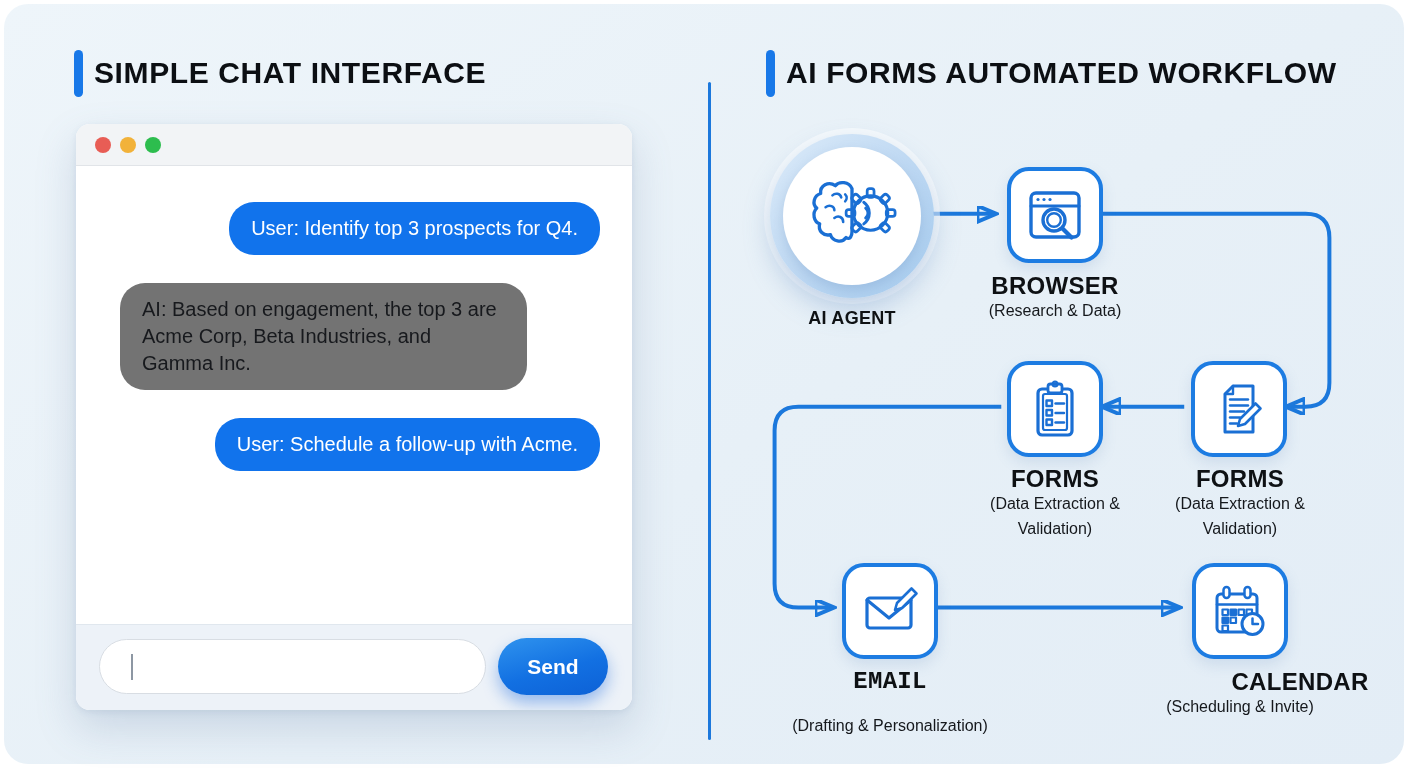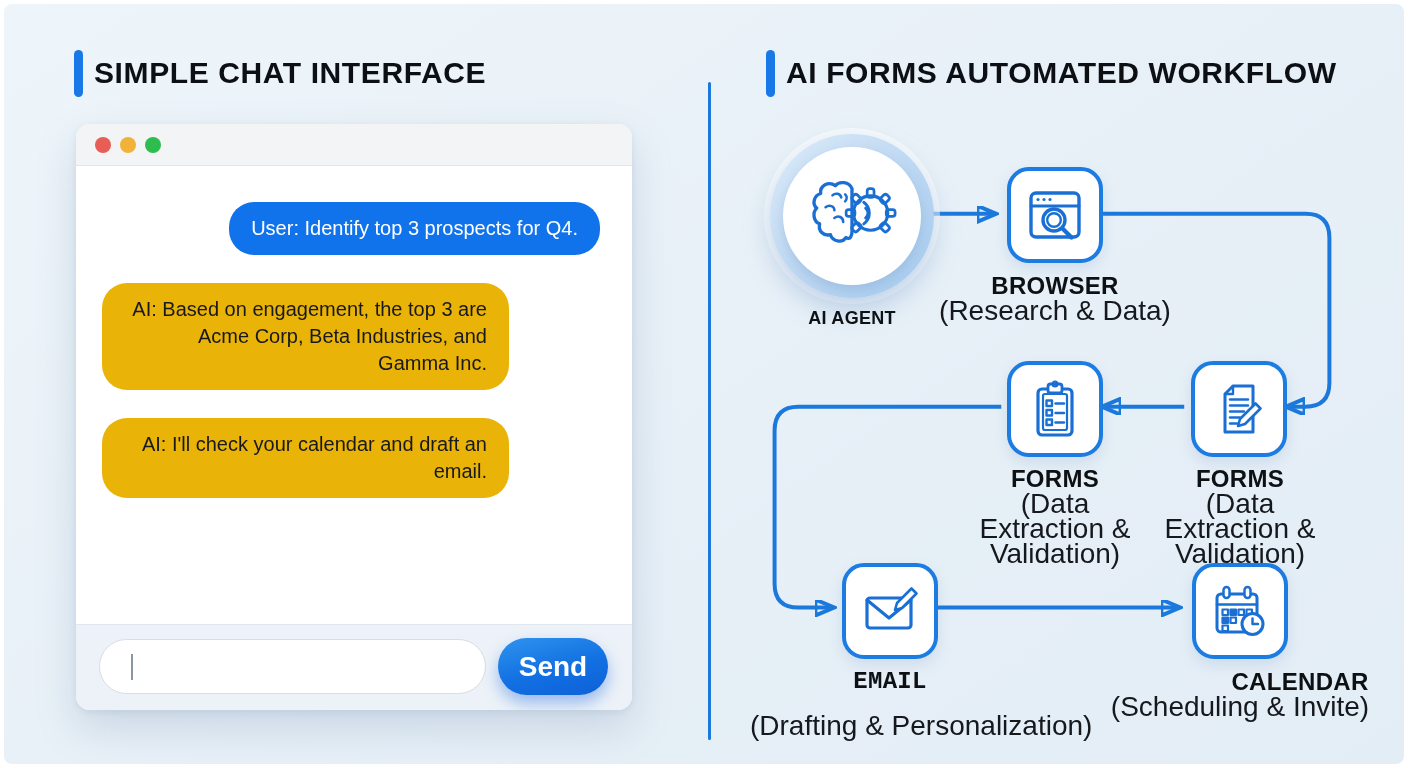--- a/index.html
+++ b/index.html
@@ -1,21 +1,21 @@
 <!DOCTYPE html>
 <html><head>
 <meta charset="utf-8">
 <style>
   * { margin: 0; padding: 0; box-sizing: border-box; }
   html, body { background: #ffffff; font-family: "Liberation Sans", sans-serif; }
   #stage {
     position: relative; width: 1408px; height: 768px; background: #ffffff; overflow: hidden;
   }
   #canvas {
-    position: absolute; inset: 4px; border-radius: 8px;
+    position: absolute; inset: 4px; border-radius: 24px;
     background: linear-gradient(145deg, #eef5fa 0%, #e7f0f7 55%, #e3edf6 100%);
   }
   
   .accent-bar {
     position: absolute; width: 9px; height: 47px; border-radius: 5px; background: #1878e8;
   }
   .section-title {
     position: absolute; font-size: 30px; font-weight: bold; color: #0c0f13;
     letter-spacing: 0.6px; white-space: nowrap;
   }
@@ -28,50 +28,50 @@
   }
   #chat-titlebar {
     position: absolute; left: 0; top: 0; right: 0; height: 42px;
     background: #f2f4f6; border-bottom: 1px solid #e1e4e8;
     display: flex; align-items: center; padding-left: 19px; gap: 9px;
   }
   .traffic-dot { width: 16px; height: 16px; border-radius: 50%; }
   #chat-messages {
     position: absolute; left: 0; top: 42px; right: 0; height: 458px;
     display: flex; flex-direction: column; gap: 28px;
-    padding: 36px 32px 0 26px;
+    padding: 36px 32px 0 44px;
   }
   .bubble {
     font-size: 20px; line-height: 27px; padding: 13px 22px; border-radius: 25px;
   }
   .bubble.user {
     align-self: flex-end; background: #1173ec; color: #ffffff; white-space: nowrap;
   }
   .bubble.ai {
-    align-self: flex-start; background: #eab308; color: #17191d; max-width: 407px; text-align: right;
+    align-self: flex-start; background: #737373; color: #17191d; max-width: 407px;
   }
   #chat-footer {
     position: absolute; left: 0; bottom: 0; right: 0; height: 86px;
     background: #edf2f8; border-top: 1px solid #e0e7ee;
   }
   #message-input {
     position: absolute; left: 23px; top: 14px; width: 387px; height: 55px;
     background: #ffffff; border: 1.5px solid #d8dde3; border-radius: 28px;
     font-size: 20px; color: #2a2e33; padding: 0 20px 0 32px; outline: none;
     font-family: "Liberation Sans", sans-serif;
   }
   #input-caret {
     position: absolute; left: 55px; top: 29px; width: 2px; height: 26px; background: #8d97a3;
   }
   #send-button {
     position: absolute; right: 24px; top: 13px; width: 110px; height: 57px;
     border: none; border-radius: 29px; cursor: pointer;
     background: linear-gradient(165deg, #2f93ee 0%, #1270e2 55%, #0d61d6 100%);
     box-shadow: 0 8px 16px rgba(20, 100, 220, 0.40);
-    color: #ffffff; font-size: 28px; font-weight: bold;
+    color: #ffffff; font-size: 21px; font-weight: bold;
     font-family: "Liberation Sans", sans-serif;
   }
   
   #panel-divider {
     position: absolute; left: 704px; top: 78px; width: 3px; height: 658px;
     background: #1c78dc; border-radius: 2px;
   }
   
   #workflow-connectors { position: absolute; inset: 0; pointer-events: none; }
   #workflow-connectors path { fill: none; stroke: #1b78dc; stroke-width: 4; }
@@ -94,21 +94,21 @@
     box-shadow: 0 5px 12px rgba(100, 140, 190, 0.28);
     display: flex; align-items: center; justify-content: center;
   }
   #agent-circle svg { width: 94px; height: 94px; }
   .node-label {
     position: absolute; font-weight: bold; color: #0e1114; text-align: center;
     font-size: 24px; letter-spacing: 0.3px;
   }
   .node-sublabel {
     position: absolute; font-weight: normal; color: #15181c; text-align: center;
-    font-size: 28px; line-height: 25px;
+    font-size: 16px; line-height: 25px;
   }
   #agent-label { font-size: 18px; }
 </style>
 </head>
 <body>
 
 <div id="stage">
   <div id="canvas">
 
     <div class="accent-bar" style="left:70px; top:46px;"></div>
@@ -117,21 +117,21 @@
     <div id="chat-window">
       <div id="chat-titlebar">
         <span class="traffic-dot" style="background:#e85d55;"></span>
         <span class="traffic-dot" style="background:#f2b23a;"></span>
         <span class="traffic-dot" style="background:#2dbd4e;"></span>
       </div>
 
       <div id="chat-messages">
         <div class="bubble user">User: Identify top 3 prospects for Q4.</div>
         <div class="bubble ai">AI: Based on engagement, the top 3 are Acme Corp, Beta Industries, and Gamma Inc.</div>
-        <div class="bubble ai">AI: I'll check your calendar and draft an email.</div>
+        <div class="bubble user">User: Schedule a follow-up with Acme.</div>
       </div>
 
       <div id="chat-footer">
         <input id="message-input" type="text" placeholder="" style="">
         <div id="input-caret"></div>
         <button id="send-button">Send</button>
       </div>
     </div>
 
     <div id="panel-divider"></div>

